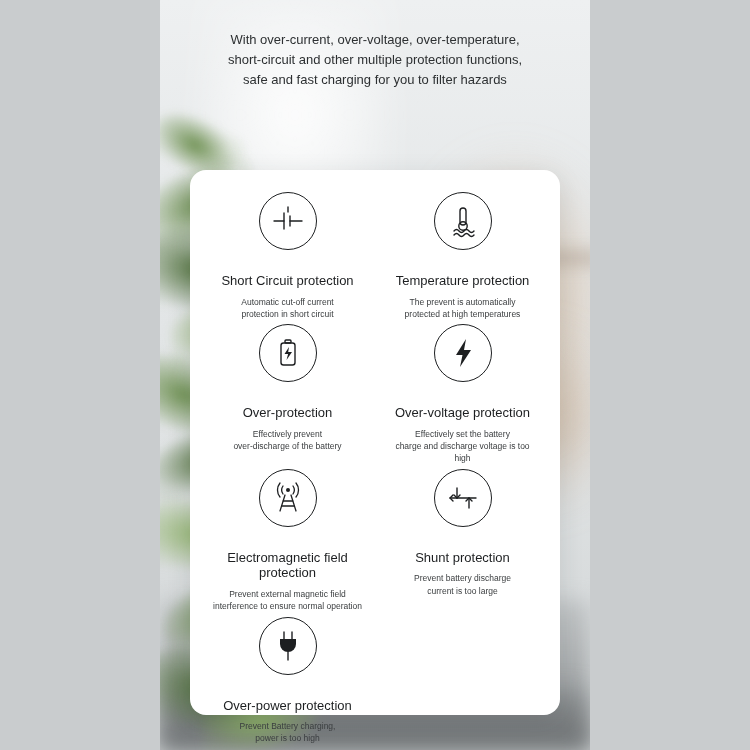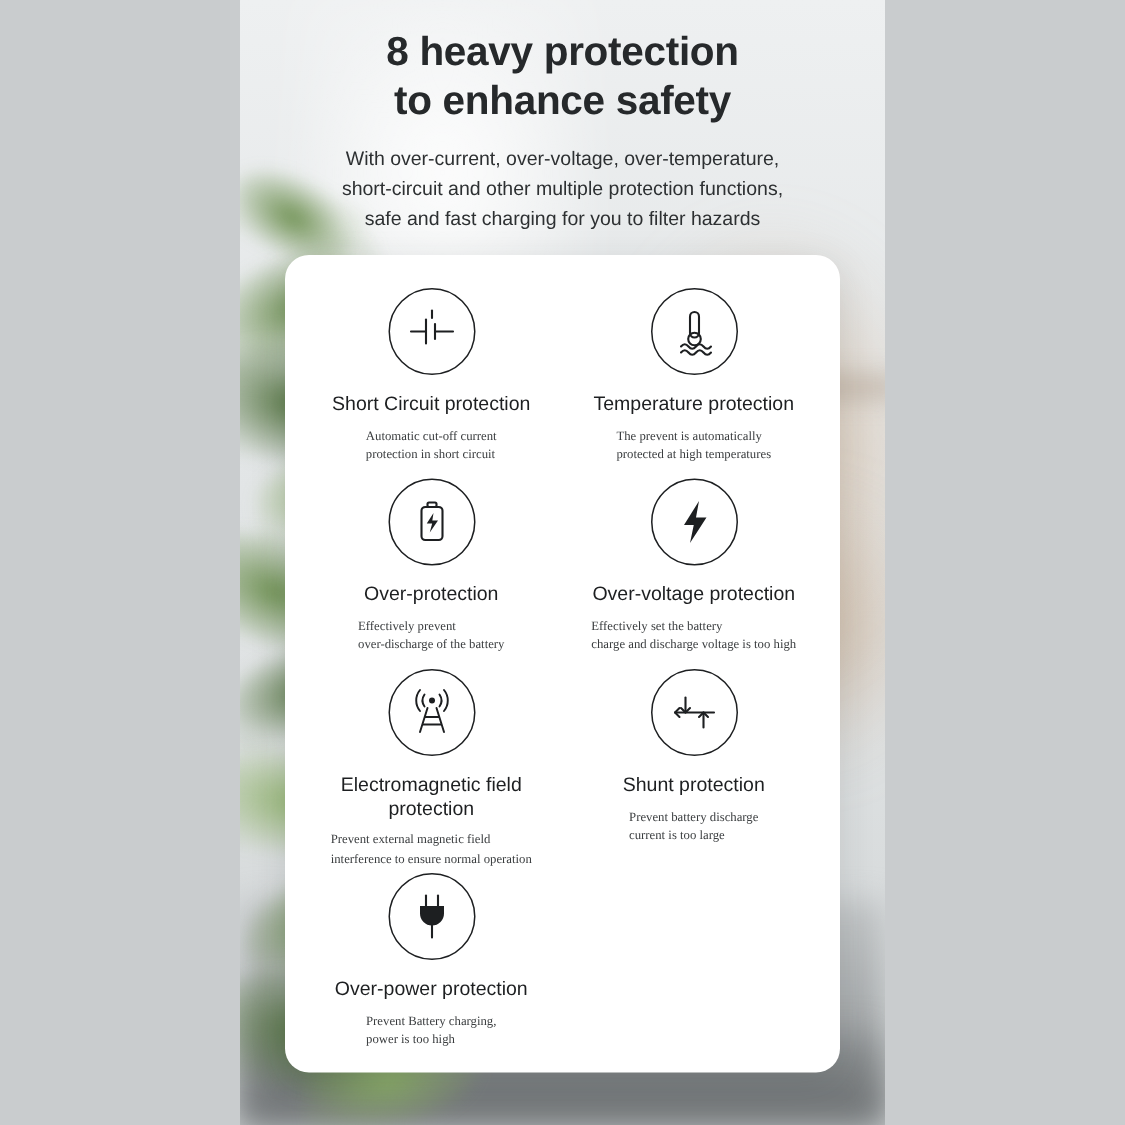--- a/index.html
+++ b/index.html
@@ -144,34 +144,33 @@
     border-radius: 50%;
     border: 1.4px solid #1d1f21;
     display: flex;
     align-items: center;
     justify-content: center;
     box-sizing: border-box;
   }
   .icon-circle svg { display: block; }
 
   .f-title {
-    margin-top: 11px;
+    margin-top: 23px;
     font-size: 13px;
     color: #1d1f21;
     text-align: center;
     line-height: 1.2;
   }
   .f-desc {
     margin-top: 7px;
     font-size: 8.5px;
     color: #3a3d3f;
-    text-align: left;
+    text-align: center;
     line-height: 1.45;
     max-width: 150px;
-    font-family: Liberation Serif, serif;
   }
 </style>
 </head>
 <body>
 
 <div id="page">
 
   <div id="panel">
 
     <div class="bg-layer bg-base"></div>
@@ -187,24 +186,20 @@
     <div class="leaf l" style="left:10px;  top:300px; width:110px; height:60px; transform:rotate(-8deg);"></div>
     <div class="leaf" style="left:-40px; top:360px; width:130px; height:70px; transform:rotate(22deg);"></div>
     <div class="leaf d" style="left:-10px; top:430px; width:120px; height:60px; transform:rotate(-14deg);"></div>
     <div class="leaf l" style="left:-30px; top:500px; width:140px; height:70px; transform:rotate(8deg);"></div>
     <div class="leaf" style="left:0px;   top:580px; width:120px; height:65px; transform:rotate(-22deg);"></div>
     <div class="leaf d" style="left:-25px; top:650px; width:150px; height:80px; transform:rotate(14deg);"></div>
     <div class="leaf l" style="left:40px;  top:690px; width:120px; height:60px; transform:rotate(-10deg);"></div>
     <div class="leaf" style="left:-10px; top:120px; width:90px;  height:50px; transform:rotate(30deg);"></div>
 
     <div class="header">
-      <div class="title">
-        <div>8 heavy protection</div>
-        <div>to enhance safety</div>
-      </div>
       <div class="subtitle">
         <div>With over-current, over-voltage, over-temperature,</div>
         <div>short-circuit and other multiple protection functions,</div>
         <div>safe and fast charging for you to filter hazards</div>
       </div>
     </div>
 
     <div class="card">
       <div class="grid">
 

